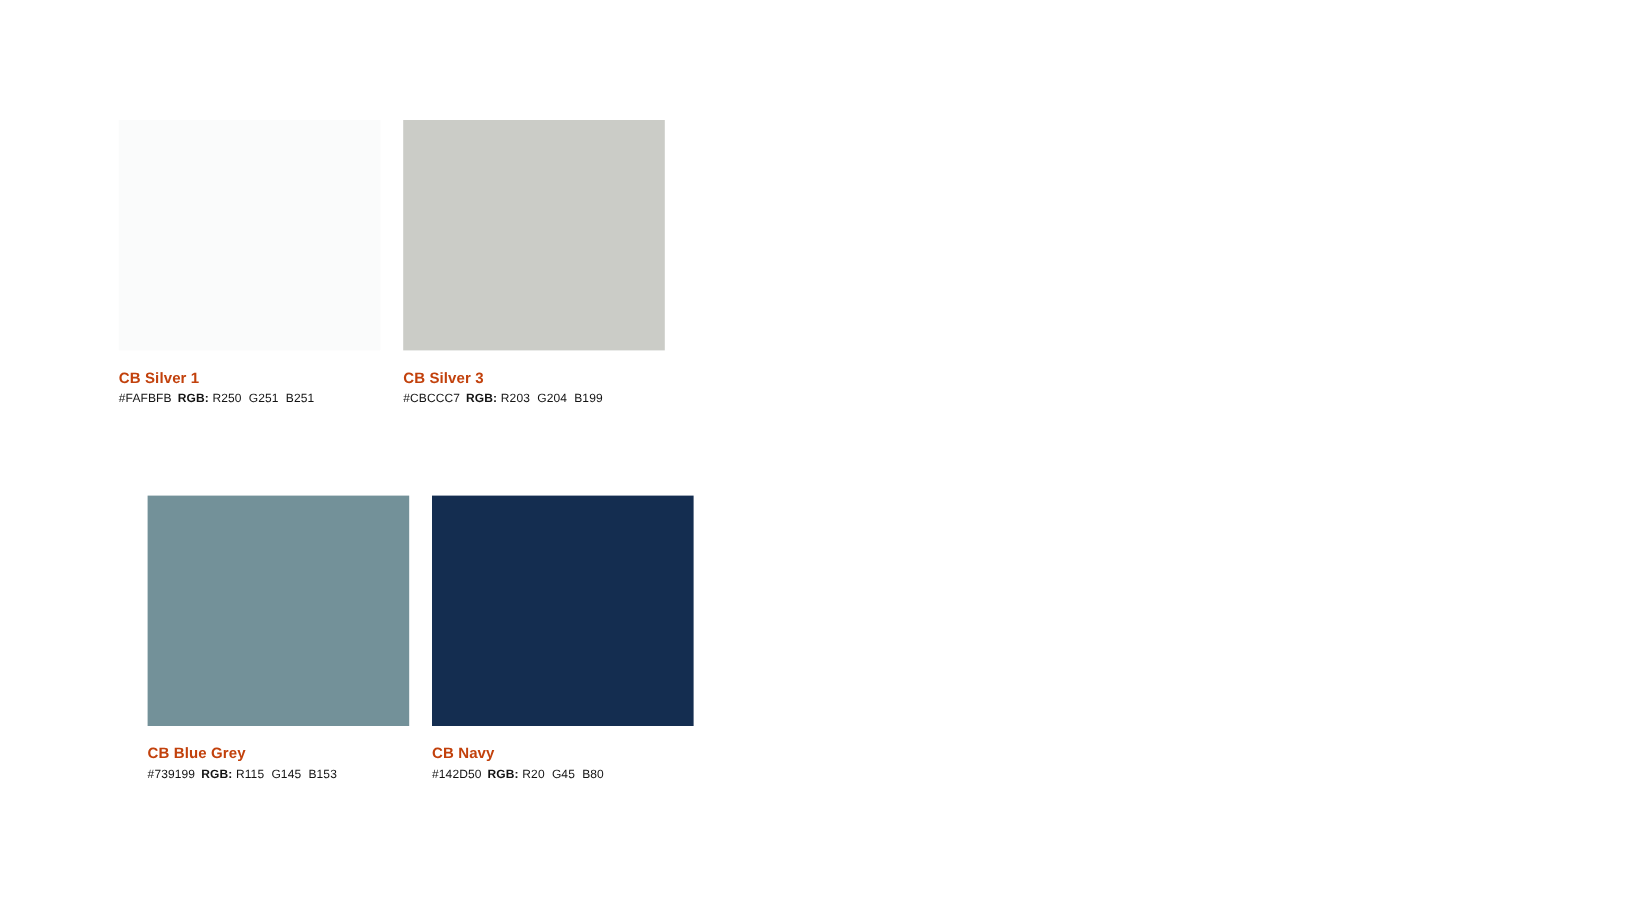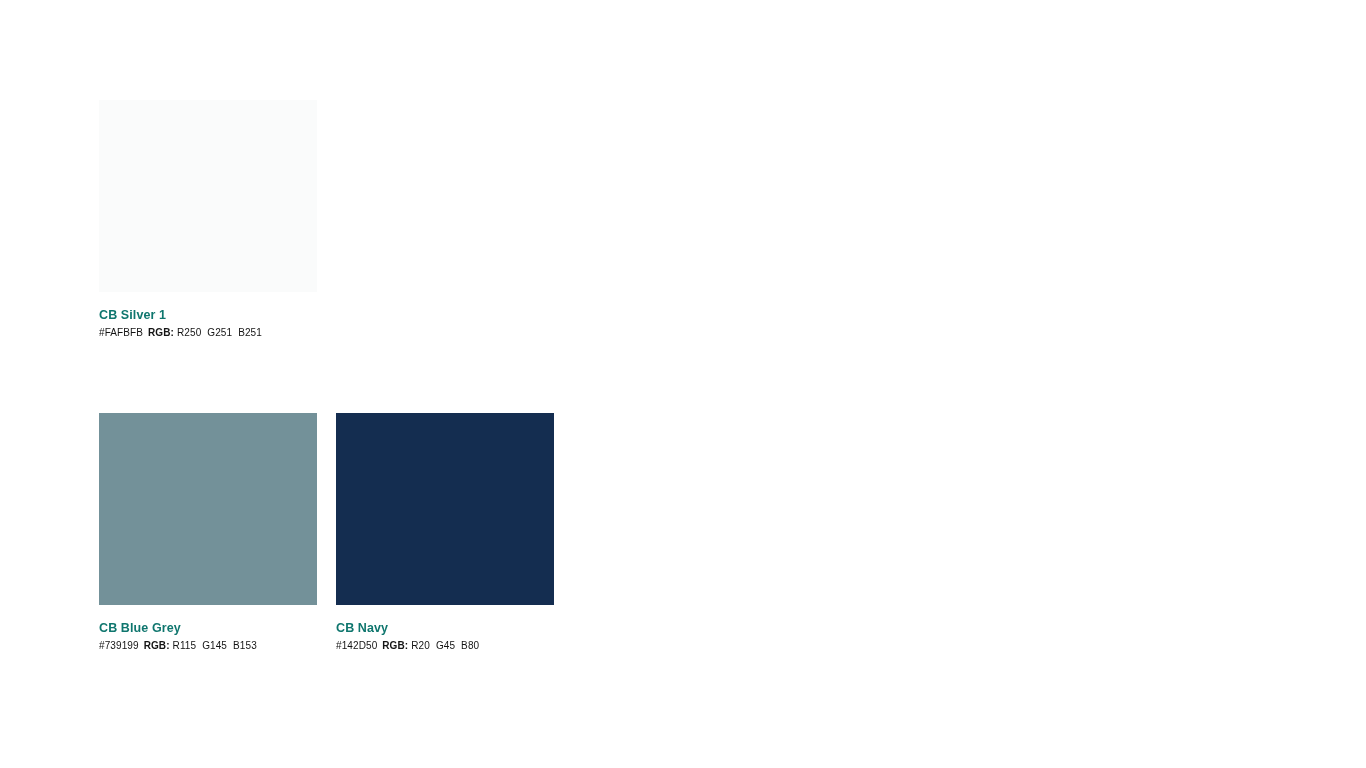--- a/index.html
+++ b/index.html
@@ -22,39 +22,40 @@
     top: 100px;
     width: 1167px;
   }
 
   .palette-row {
     display: flex;
     gap: 19px;
   }
   .palette-row.row-2 {
     margin-top: 72px;
+    margin-left: 24px;
   }
 
   .swatch-card {
     width: 218px;
     display: flex;
     flex-direction: column;
   }
 
   .swatch-chip {
     width: 218px;
     height: 192px;
     display: block;
   }
 
   .swatch-name {
     margin-top: 14px;
     font-size: 12.5px;
     font-weight: bold;
-    color: #0f766e;
+    color: #c2410c;
     letter-spacing: 0.1px;
     line-height: 1.45;
     white-space: nowrap;
   }
 
   .swatch-values {
     margin-top: 2px;
     font-size: 10px;
     font-weight: normal;
     color: #141414;
@@ -87,20 +88,27 @@
 
     <div class="swatch-card">
       <span class="swatch-chip" style="background-color: rgb(250, 251, 251);"></span>
       <div class="swatch-name">CB Silver 1</div>
       <div class="swatch-values">
         <span class="swatch-hex">#FAFBFB</span><span class="rgb-label">RGB:</span><span class="rgb-channel first">R250</span><span class="rgb-channel">G251</span><span class="rgb-channel">B251</span>
       </div>
     </div>
 
 
+    <div class="swatch-card">
+      <span class="swatch-chip" style="background-color: rgb(203, 204, 199);"></span>
+      <div class="swatch-name">CB Silver 3</div>
+      <div class="swatch-values">
+        <span class="swatch-hex">#CBCCC7</span><span class="rgb-label">RGB:</span><span class="rgb-channel first">R203</span><span class="rgb-channel">G204</span><span class="rgb-channel">B199</span>
+      </div>
+    </div>
 
 
 
   </div>
 
   <div class="palette-row row-2">
 
     <div class="swatch-card">
       <span class="swatch-chip" style="background-color: rgb(115, 145, 153);"></span>
       <div class="swatch-name">CB Blue Grey</div>

